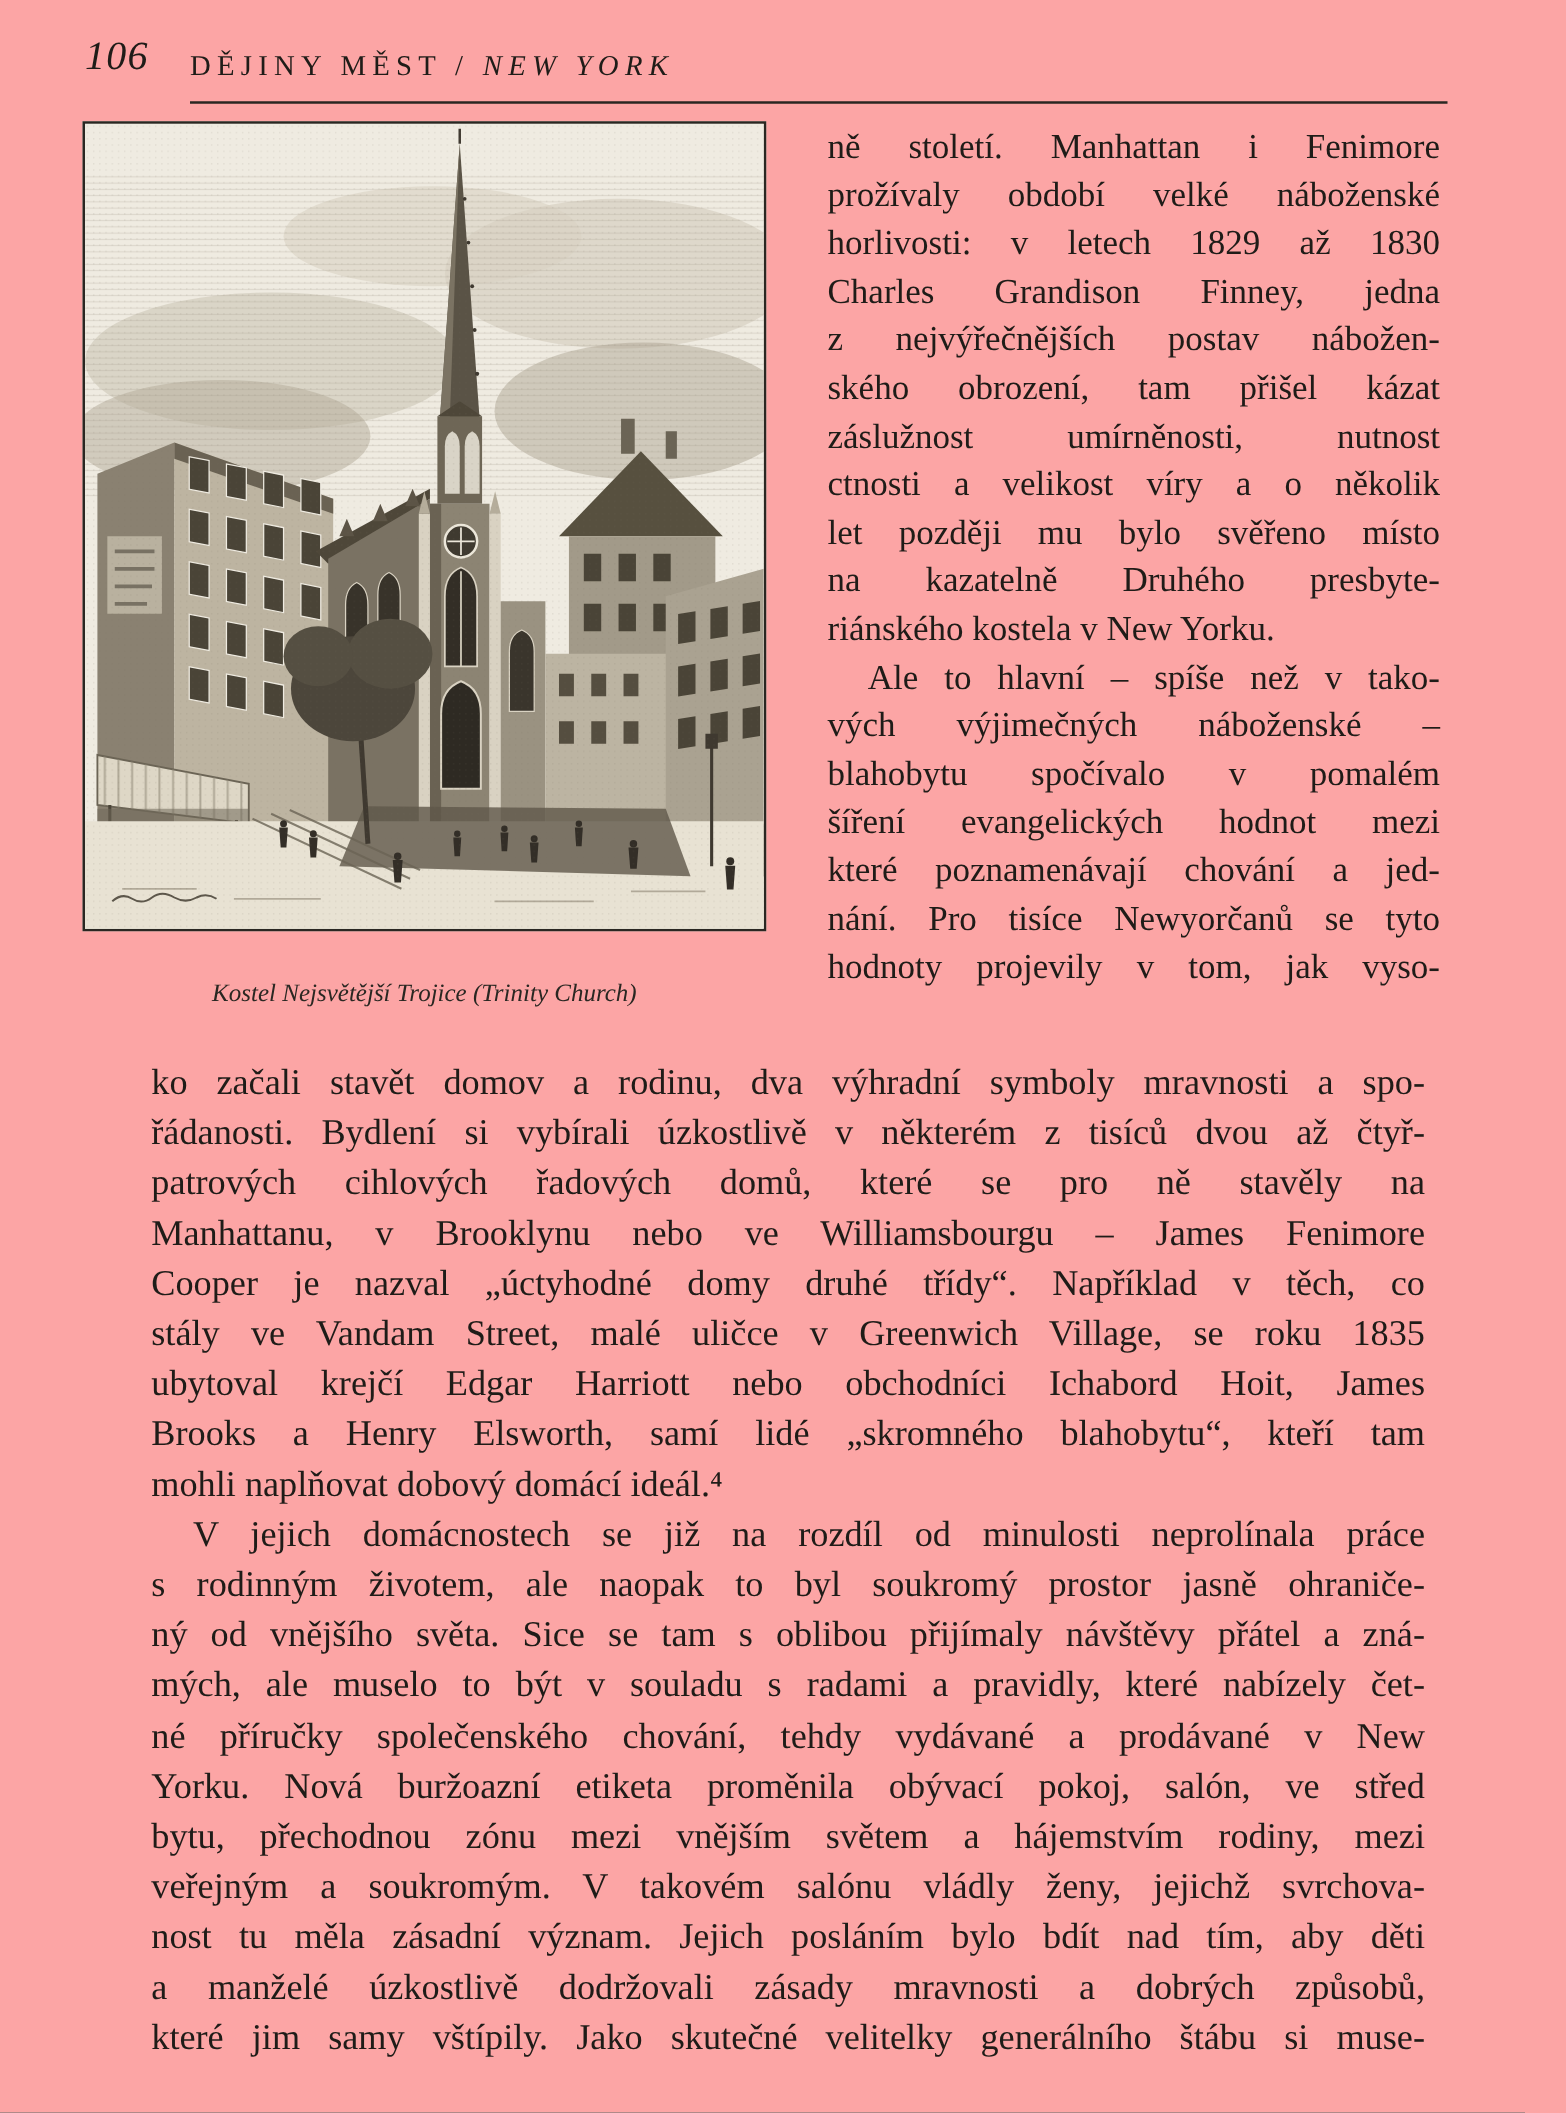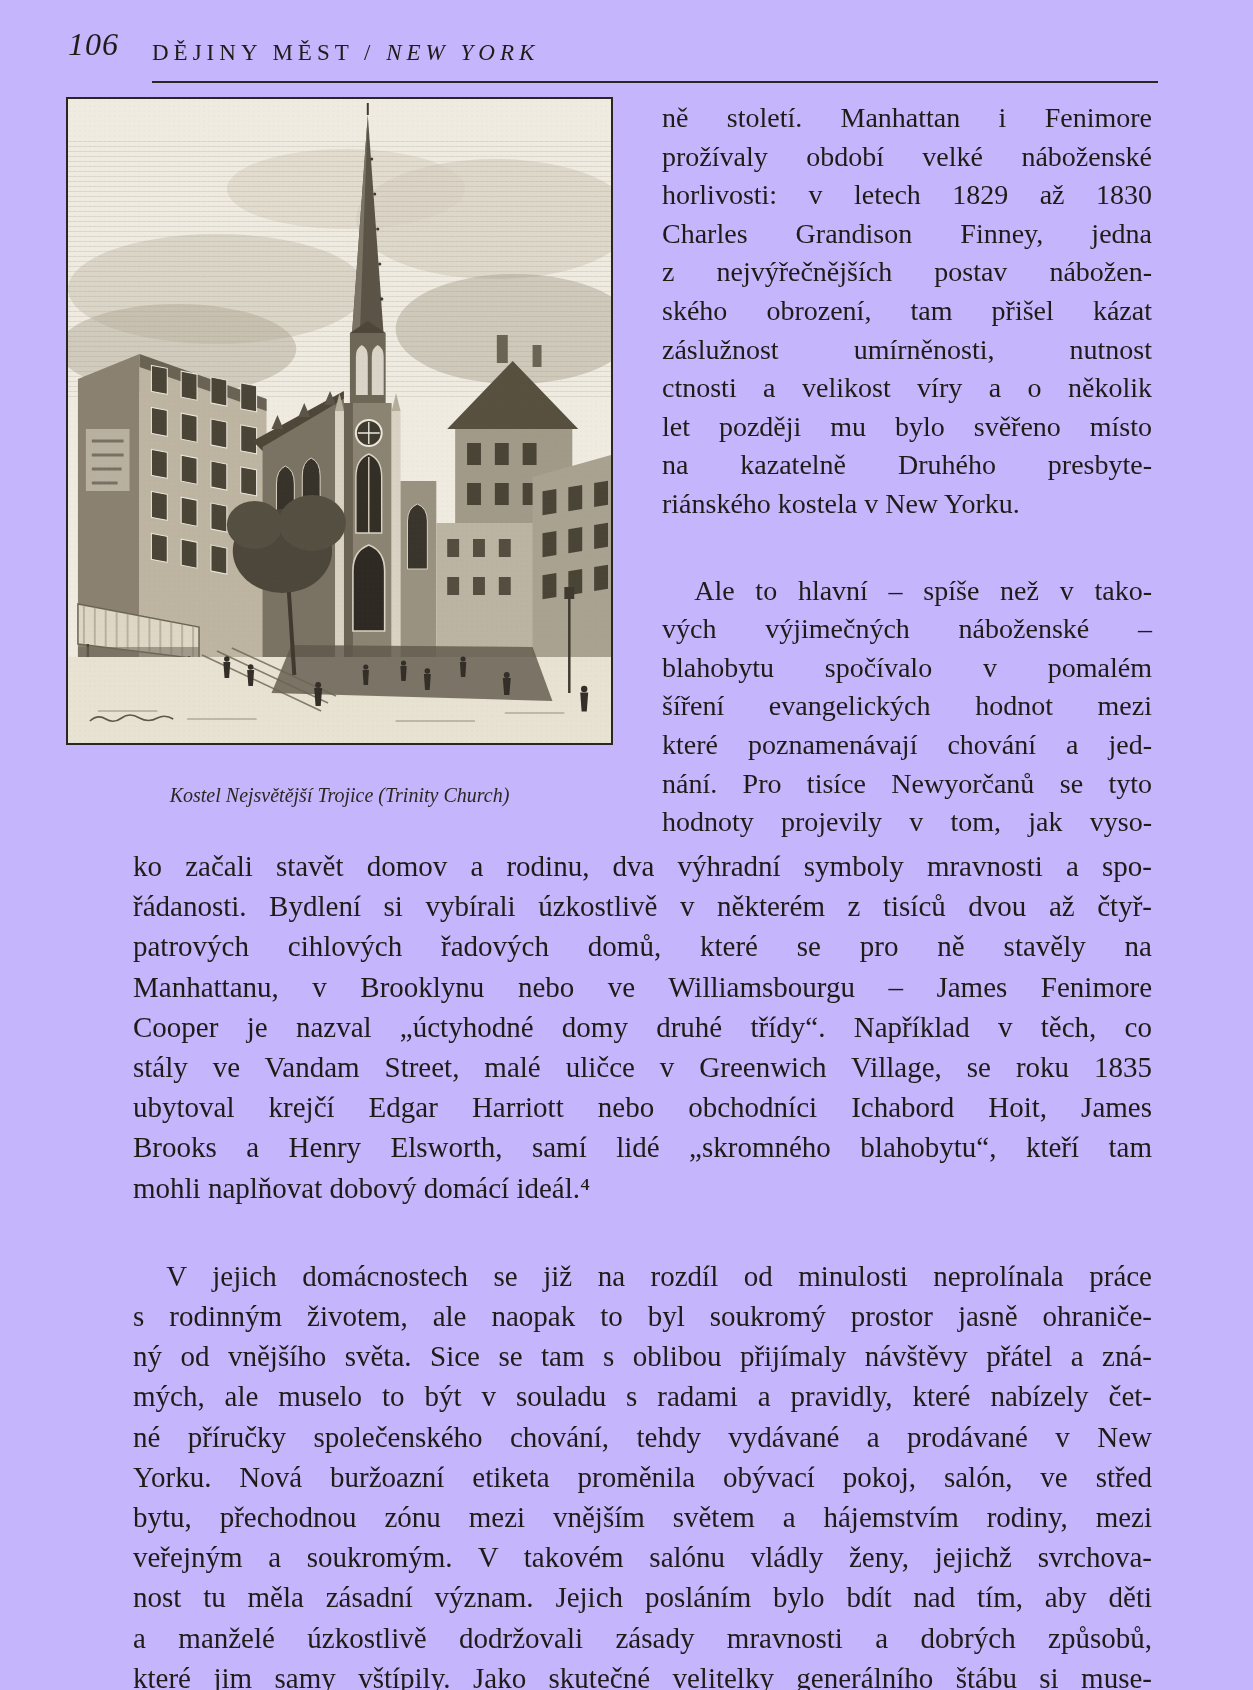--- a/index.html
+++ b/index.html
@@ -1,19 +1,19 @@
 <!DOCTYPE html>
 <html lang="cs"><head>
 <meta charset="utf-8">
 <style>
   html,body{margin:0;padding:0;background:#777;}
   .page{
     position:relative;
     width:1253px;height:1690px;
-    background:#c4b5fd;
+    background:#fca5a5;
     font-family:"Liberation Serif", serif;
     color:#1f1c18;
     overflow:hidden;
     margin:0 auto;
   }
   
   .page-number{
     position:absolute;left:68px;top:26px;
     font-style:italic;font-size:32px;letter-spacing:1px;
   }
@@ -35,26 +35,26 @@
   .figure-caption{
     position:absolute;left:66px;top:784px;width:547px;
     text-align:center;font-style:italic;font-size:20px;color:#2a2722;
   }
   
   .right-column{
     position:absolute;left:662px;top:99px;width:490px;
     font-size:28px;line-height:38.6px;
   }
   .body-text{
-    position:absolute;left:133px;top:846px;width:1019px;
+    position:absolute;left:121px;top:846px;width:1019px;
     font-size:29px;line-height:40.2px;
   }
   .line{ text-align:justify; text-align-last:justify; white-space:normal; }
   .line.flush{ text-align-last:left; }
-  .line.indent{ text-indent:1.15em;margin-top:48px; }
+  .line.indent{ text-indent:1.15em; }
 </style>
 </head>
 <body>
 
 <div class="page">
 
   <div class="page-number">106</div>
   <div class="running-head"><span>DĚJINY MĚST / </span><span class="it">NEW YORK</span></div>
   <div class="head-rule"></div>
 

